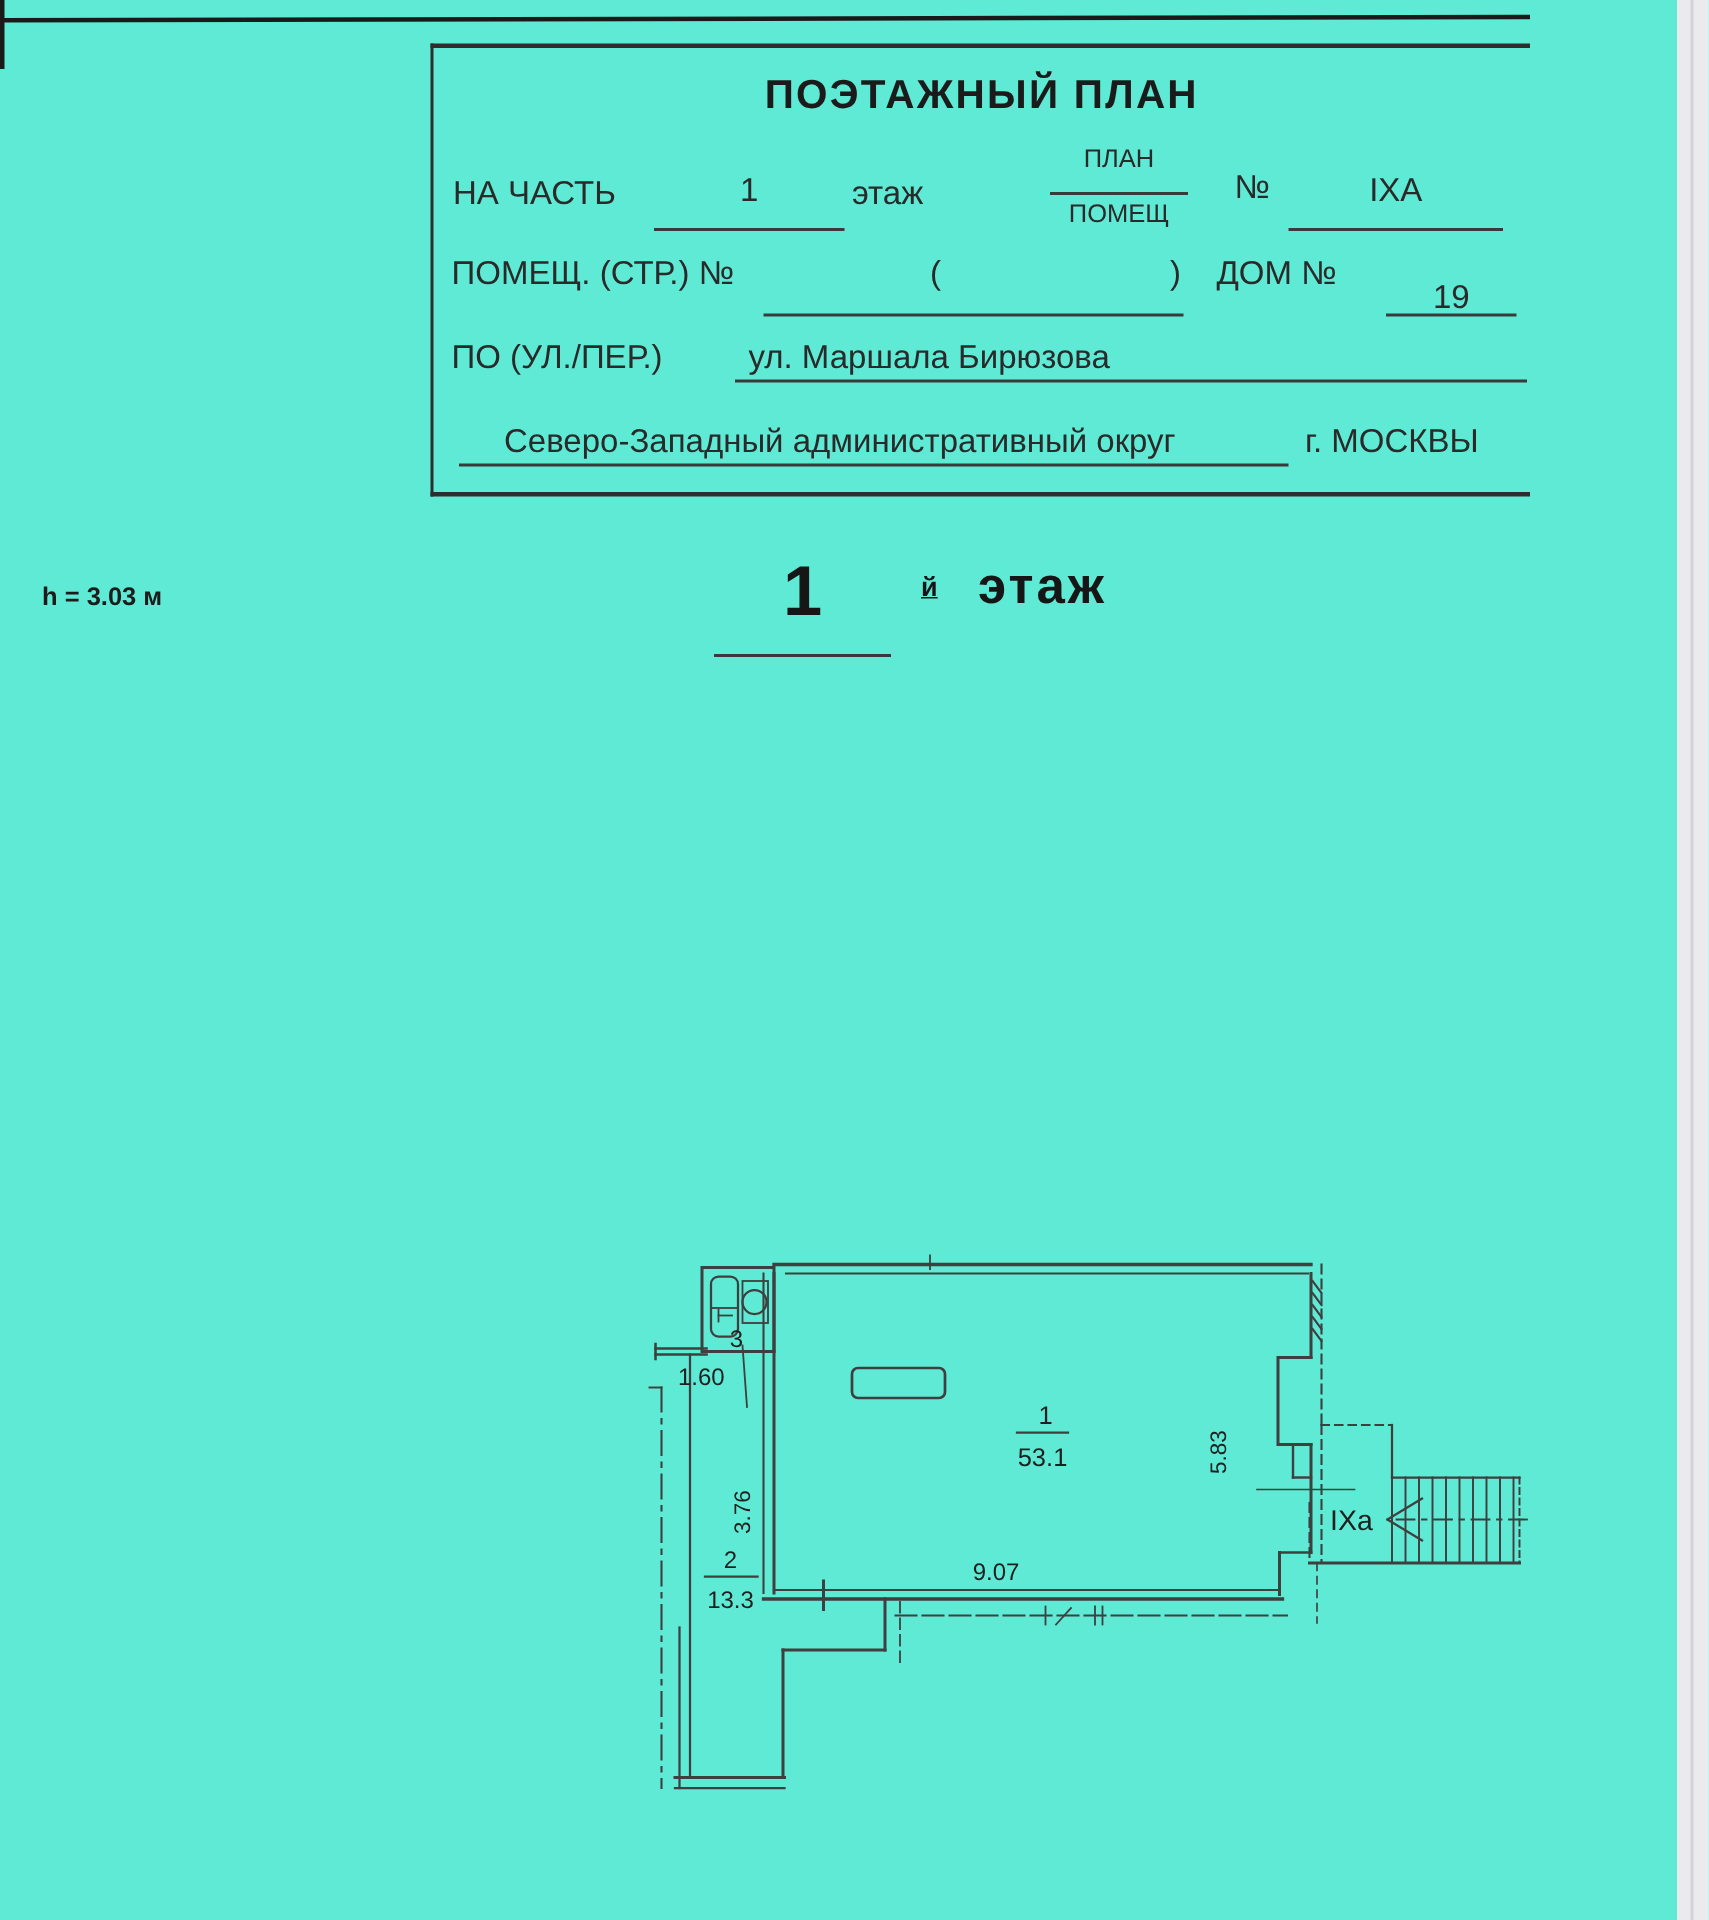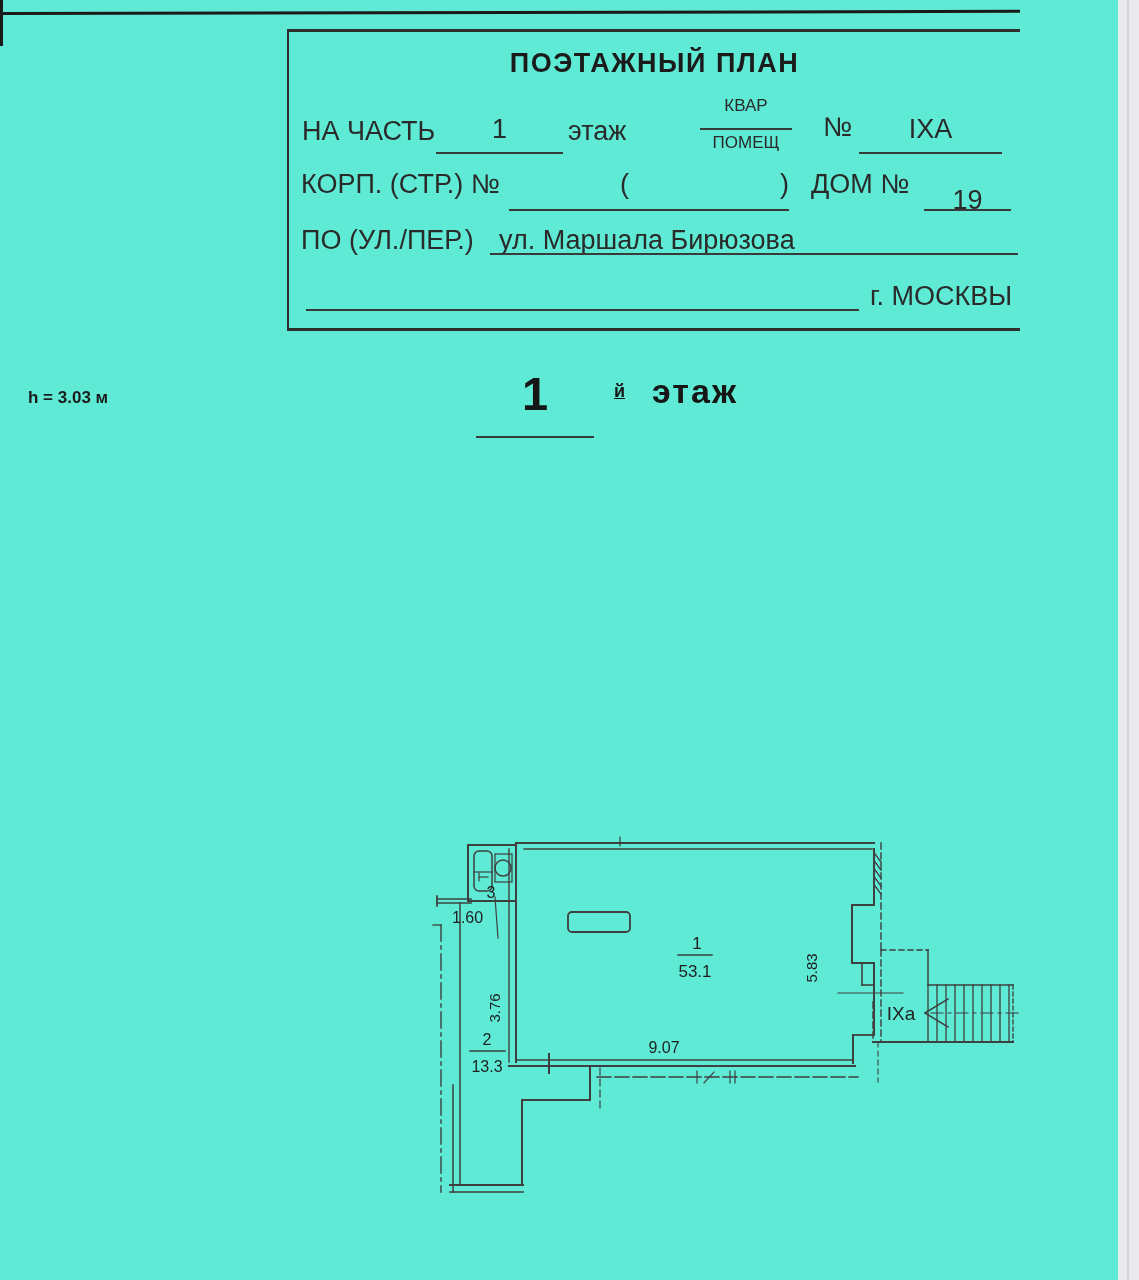--- a/index.html
+++ b/index.html
@@ -12,21 +12,21 @@
   .scan-edge-line { position:absolute; right:10px; top:0; width:2px; height:1280px; background:#d2d2d8; }
   .topline { position:absolute; left:0; top:12px; width:1020px; height:3px; background:#1a1a1a; transform:rotate(-0.12deg); transform-origin:left center; }
   .lefttick { position:absolute; left:0; top:0; width:3px; height:46px; background:#1a1a1a; }
 
   .formbox {
     position:absolute; left:287px; top:29px; width:731px; height:296px;
     border-left:2px solid #2e2e2e; border-top:3px solid #2e2e2e; border-bottom:3px solid #2e2e2e;
   }
   .form-title { position:absolute; left:0; right:0; top:16px; text-align:center;
     font-size:27px; font-weight:bold; letter-spacing:1.5px; color:#1b1b1b; }
-  .f { position:absolute; font-size:27px; color:#2a2a2a; white-space:nowrap; }
+  .f { position:absolute; font-size:22px; color:#2a2a2a; white-space:nowrap; }
   .f.center { text-align:center; }
   .ul { position:absolute; height:2px; background:#3a3a3a; }
   .frac { font-size:17px; text-align:center; }
 
   .height-note { position:absolute; left:28px; top:388px; font-size:17px; font-weight:bold; color:#1c1c1c; }
   .floor-num { position:absolute; left:474px; top:366px; width:122px; text-align:center;
     font-size:47px; font-weight:bold; color:#161616; }
   .floor-num-ul { position:absolute; left:476px; top:436px; width:118px; height:2px; background:#3a3a3a; }
   .floor-suffix { position:absolute; left:614px; top:381px; font-size:18px; font-weight:bold;
     text-decoration:underline; color:#161616; }
@@ -46,39 +46,40 @@
   <div class="scan-edge"></div>
   <div class="scan-edge-line"></div>
 
   <div class="formbox">
     <div class="form-title">ПОЭТАЖНЫЙ ПЛАН</div>
 
     <div class="f" style="left:13px; top:84px;">НА ЧАСТЬ</div>
     <div class="f center" style="left:147px; top:82px; width:127px;">1</div>
     <div class="ul" style="left:147px; top:120px; width:127px;"></div>
     <div class="f" style="left:279px; top:84px;">этаж</div>
-    <div class="f frac" style="left:411px; top:64px; width:92px;">КВАР</div>
+    <div class="f frac" style="left:411px; top:64px; width:92px;">ПЛАН</div>
     <div class="ul" style="left:411px; top:96px; width:92px;"></div>
     <div class="f frac" style="left:411px; top:101px; width:92px;text-align:center;">ПОМЕЩ</div>
     <div class="f" style="left:534px; top:80px;">№</div>
     <div class="f center" style="left:570px; top:82px; width:143px;">IXA</div>
     <div class="ul" style="left:570px; top:120px; width:143px;"></div>
 
-    <div class="f" style="left:12px; top:137px;">КОРП. (СТР.) №</div>
+    <div class="f" style="left:12px; top:137px;">ПОМЕЩ. (СТР.) №</div>
     <div class="f" style="left:331px; top:137px;">(</div>
     <div class="f" style="left:491px; top:137px;">)</div>
     <div class="ul" style="left:220px; top:177px; width:280px;"></div>
     <div class="f" style="left:522px; top:137px;text-align:right;">ДОМ №</div>
     <div class="f center" style="left:635px; top:137px; width:87px;margin-top:16px;">19</div>
     <div class="ul" style="left:635px; top:177px; width:87px;"></div>
 
     <div class="f" style="left:12px; top:193px;">ПО (УЛ./ПЕР.)</div>
     <div class="f" style="left:210px; top:193px;">ул. Маршала Бирюзова</div>
     <div class="ul" style="left:201px; top:221px; width:528px;"></div>
 
+    <div class="f" style="left:47px; top:249px;">Северо-Западный административный округ</div>
     <div class="ul" style="left:17px; top:277px; width:553px;"></div>
     <div class="f" style="left:581px; top:249px;text-align:center;">г. МОСКВЫ</div>
   </div>
 
   <div class="height-note">h = 3.03 м</div>
   <div class="floor-num">1</div>
   <div class="floor-num-ul"></div>
   <div class="floor-suffix">й</div>
   <div class="floor-word">этаж</div>
 

